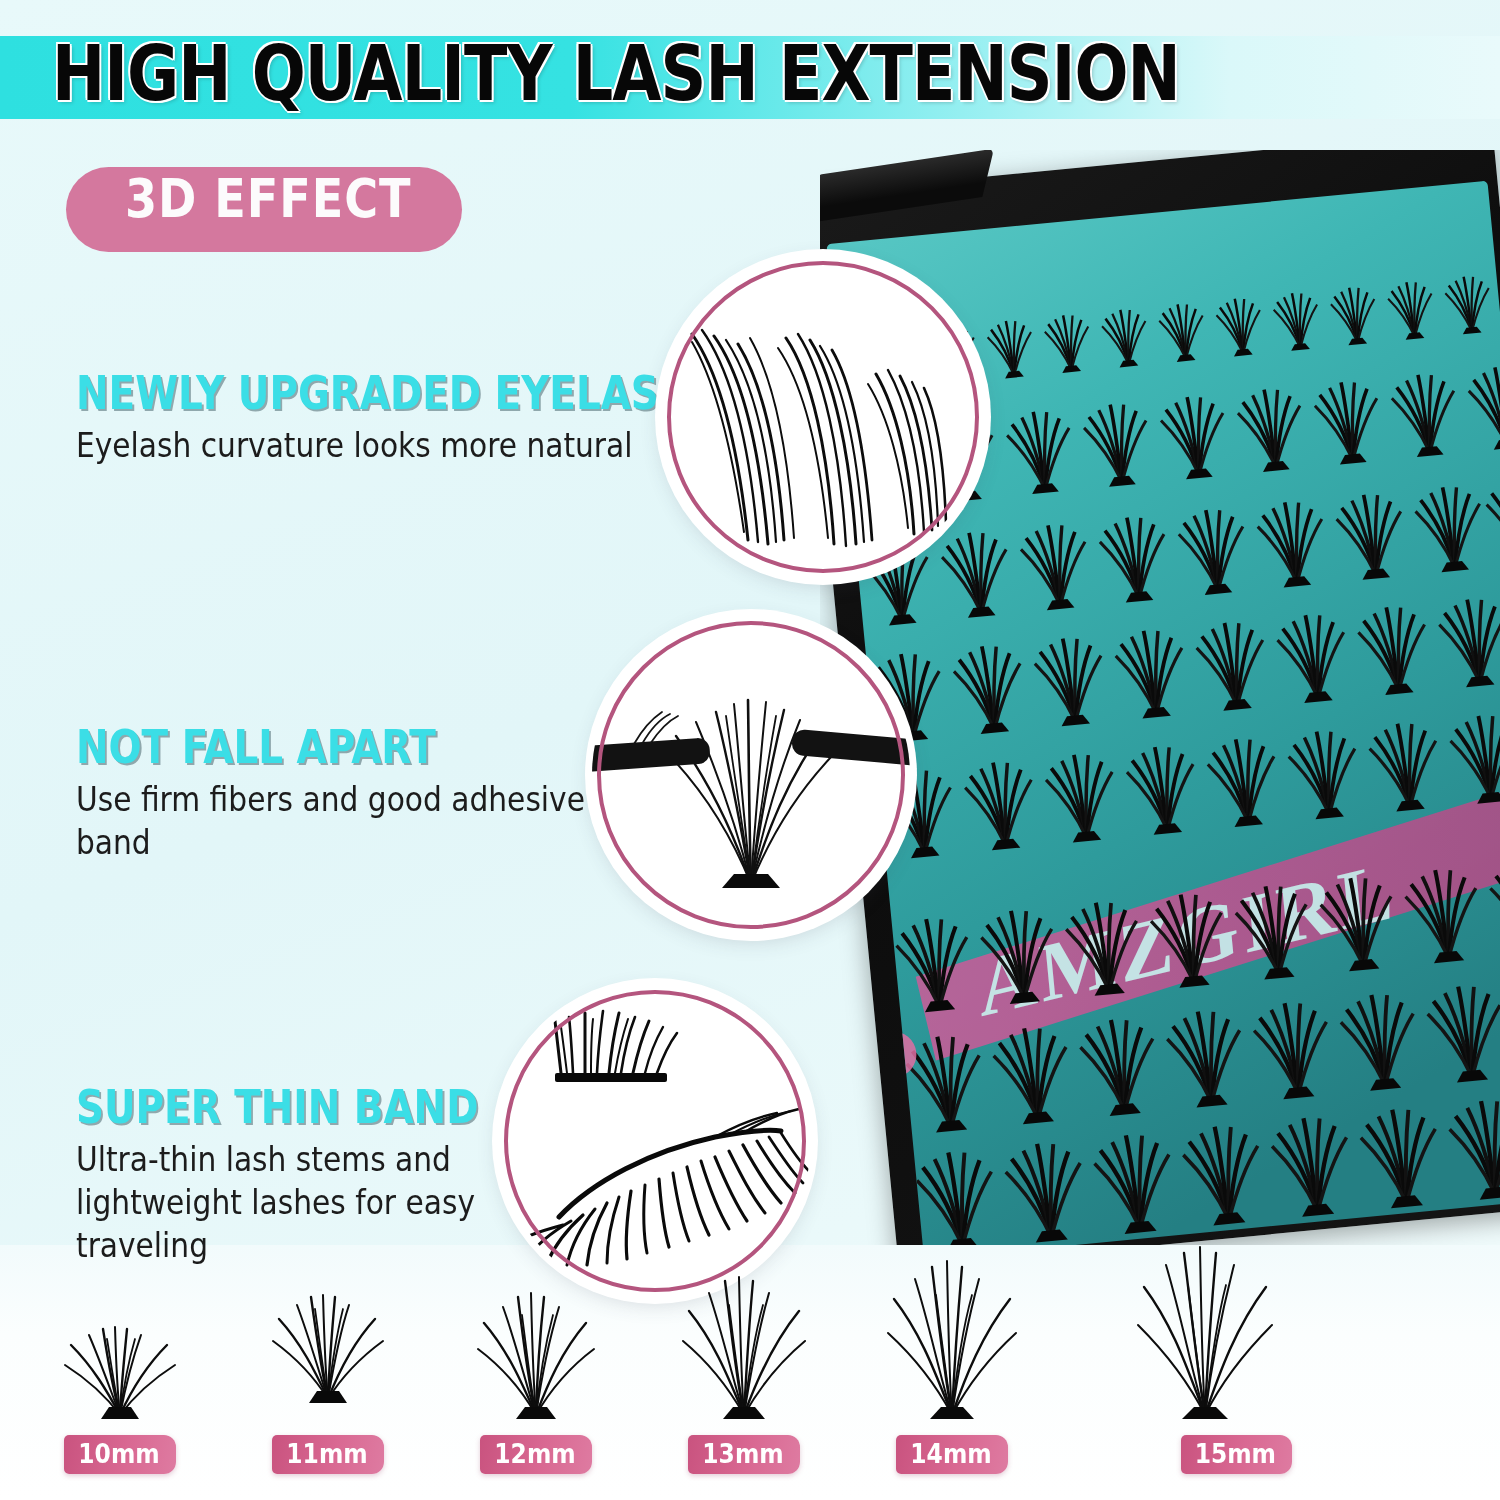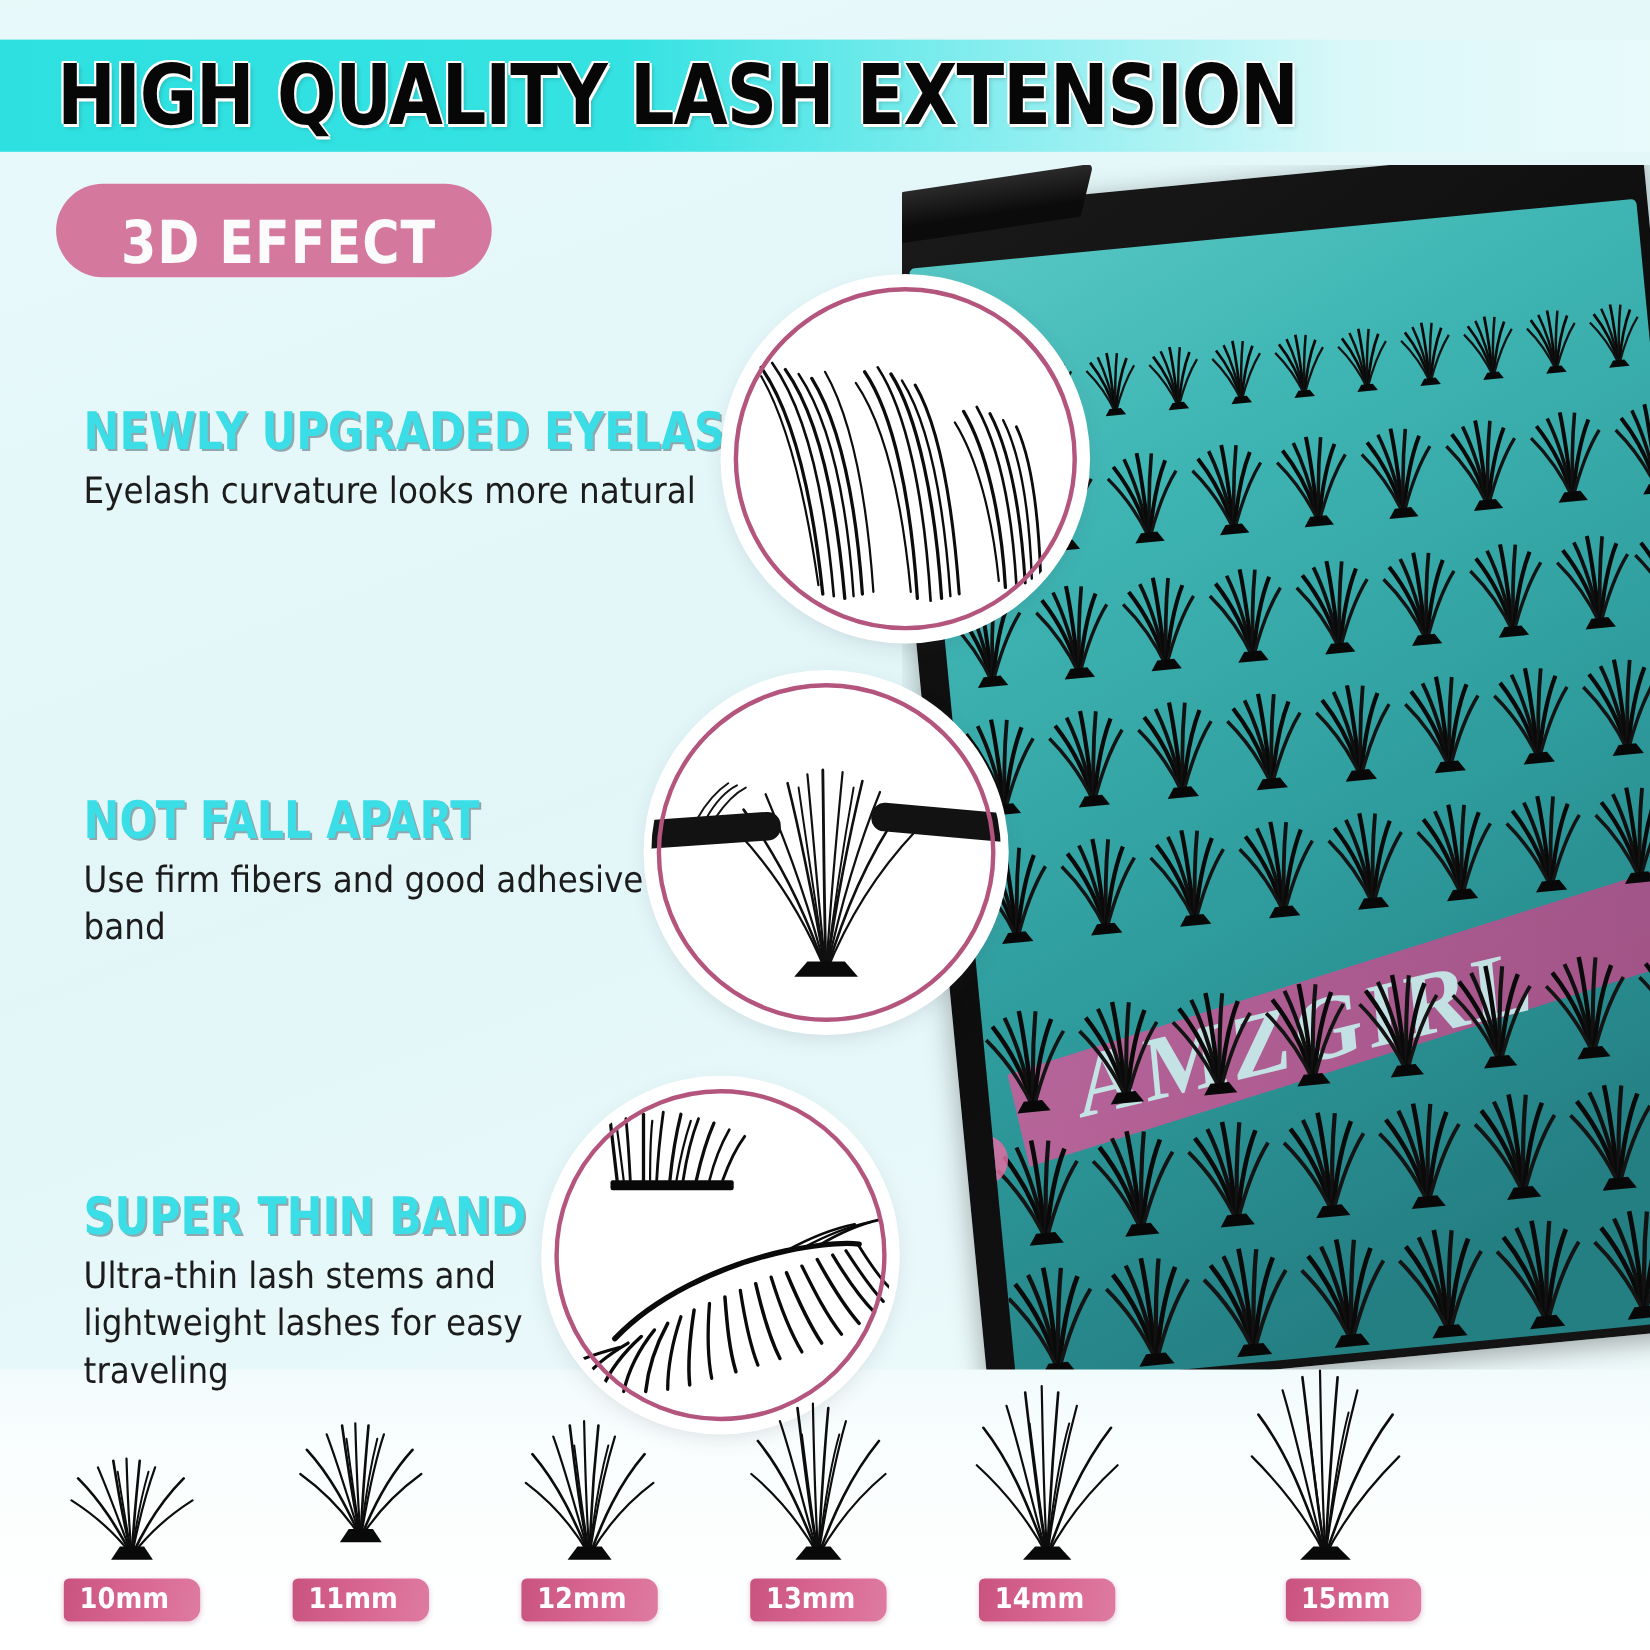--- a/index.html
+++ b/index.html
@@ -21,23 +21,23 @@
   
   .bottom-strip {
     position:absolute; left:0; bottom:0;
     width:1500px; height:255px;
     background:linear-gradient(180deg,#F2FBFC 0%, #FBFEFE 35%, #FFFFFF 100%);
   }
 
   
   .header-banner {
     position:absolute; left:0; top:36px;
-    width:1500px; height:102px;
+    width:1500px; height:83px;
     background:linear-gradient(90deg,#2EE0E0 0%, #35E2E2 38%, #9CF0F2 66%, #DAF8F9 82%, #E9FAFB 100%);
-    display:flex; align-items:center;
+    display:flex; 
   }
   .header-title {
     margin-left:52px;
     font-family:"Liberation Sans Narrow","DejaVu Sans Condensed","Liberation Sans", sans-serif;
     font-weight:bold;
     font-size:76px;
     line-height:76px;
     letter-spacing:-1px;
     color:#070707;
     transform:scaleX(0.93);
@@ -45,25 +45,25 @@
     text-shadow:
        2px 0 0 #FFFFFF, -2px 0 0 #FFFFFF,
        0 2px 0 #FFFFFF, 0 -2px 0 #FFFFFF,
        2px 2px 0 #FFFFFF, -2px -2px 0 #FFFFFF,
        3px 3px 4px rgba(0,0,0,0.18);
     white-space:nowrap;
   }
 
   
   .effect-pill {
-    position:absolute; left:51px; top:167px;
+    position:absolute; left:66px; top:167px;
     width:396px; height:85px;
     background:#D4789E;
     border-radius:46px;
-    display:flex; align-items:flex-end;
+    display:flex; align-items:flex-start;
   }
   .effect-pill-label {
     margin-left:59px;
     font-family:"Liberation Sans Narrow","DejaVu Sans Condensed","Liberation Sans", sans-serif;
     font-weight:bold;
     font-size:54px;
     letter-spacing:1px;
     color:#FCFBFC;
     transform:scaleX(0.95);
     transform-origin:left center;
@@ -213,21 +213,21 @@
     display:flex;
     flex-direction:column;
     align-items:center;
   }
   .size-cluster { position:relative; }
   .size-badge {
     margin-top:8px;
     margin-bottom:26px;
     background:linear-gradient(100deg,#C9537F 0%, #D96892 55%, #DE7BA1 100%);
     border-radius:5px 12px 12px 5px;
-    padding:5px 28px 6px 14px;
+    padding:5px 16px 6px 14px;
     font-family:"DejaVu Sans Condensed","Liberation Sans Narrow","Liberation Sans", sans-serif;
     font-weight:bold;
     font-size:26px;
     color:#FFFFFF;
     letter-spacing:0px;
     line-height:28px;
     box-shadow:0 2px 5px rgba(150,60,100,0.25);
   }
 </style>
 </head>

